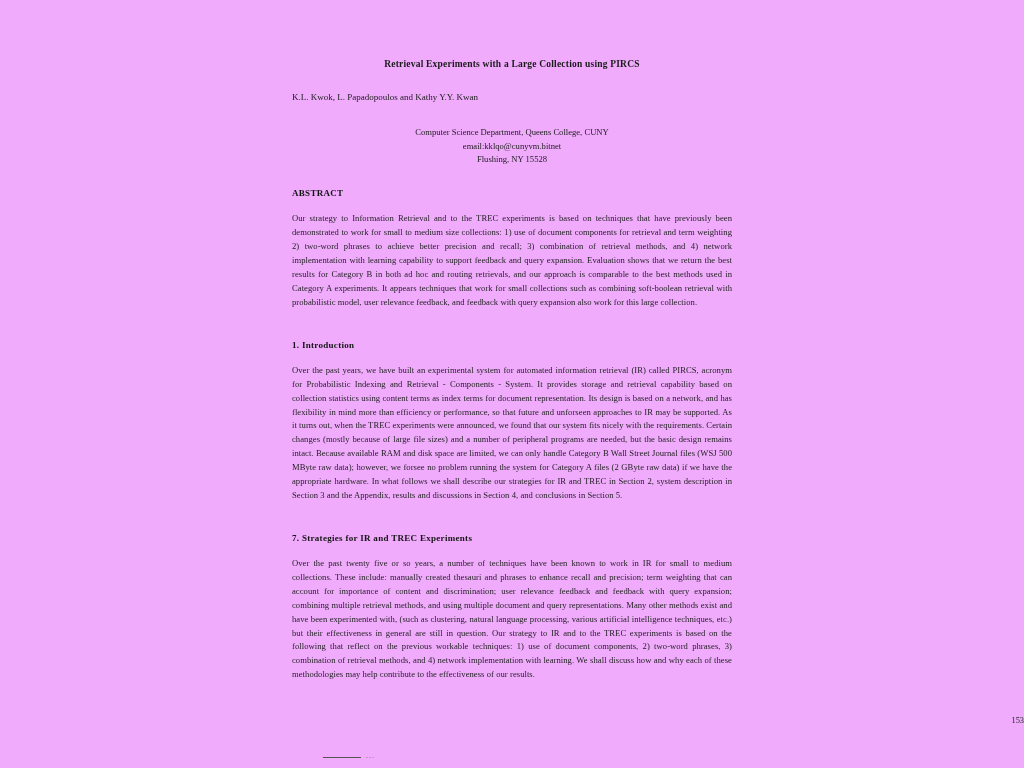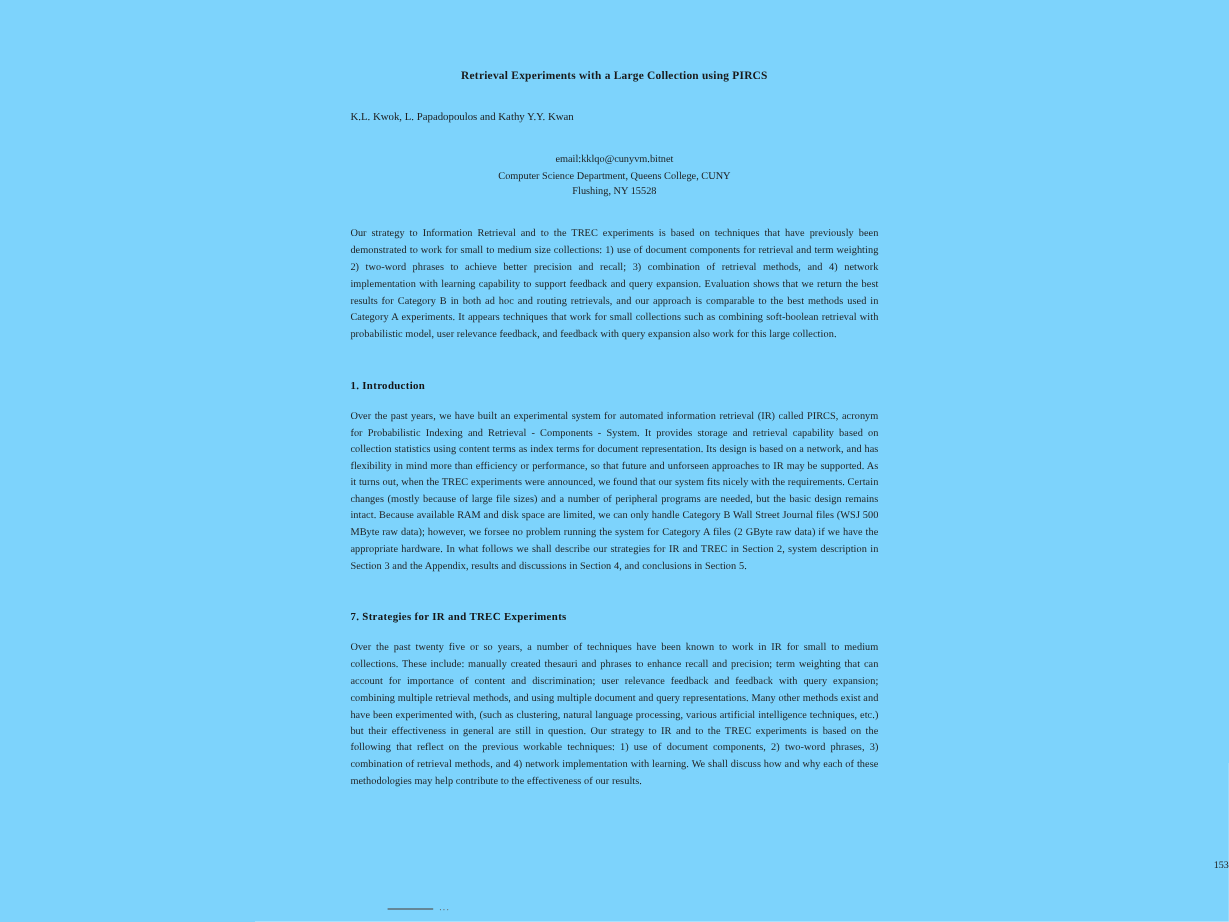--- a/index.html
+++ b/index.html
@@ -11,21 +11,21 @@
     width: 1024px;
     height: 768px;
     font-family: "Liberation Serif", serif;
     color: #161616;
     overflow: hidden;
   }
   .page {
     position: relative;
     width: 1024px;
     height: 768px;
-    background: #7dd3fc;
+    background: #f0abfc;
   }
   .content {
     position: absolute;
     left: 292px;
     top: 58px;
     width: 440px;
   }
   .doc-title {
     font-size: 9.5px;
     font-weight: bold;
@@ -99,25 +99,26 @@
 
 <div class="page">
 
   <div class="content">
 
     <div class="doc-title">Retrieval Experiments with a Large Collection using PIRCS</div>
 
     <div class="authors">K.L. Kwok, L. Papadopoulos and Kathy Y.Y. Kwan</div>
 
     <div class="affiliation">
+      <div>Computer Science Department, Queens College, CUNY</div>
       <div>email:kklqo@cunyvm.bitnet</div>
-      <div>Computer Science Department, Queens College, CUNY</div>
       <div>Flushing, NY 15528</div>
     </div>
 
+    <div class="section-head">ABSTRACT</div>
     <p class="body-text gap-m">Our strategy to Information Retrieval and to the TREC experiments is based on techniques that have previously been demonstrated to work for small to medium size collections: 1) use of document components for retrieval and term weighting 2) two-word phrases to achieve better precision and recall; 3) combination of retrieval methods, and 4) network implementation with learning capability to support feedback and query expansion. Evaluation shows that we return the best results for Category B in both ad hoc and routing retrievals, and our approach is comparable to the best methods used in Category A experiments. It appears techniques that work for small collections such as combining soft-boolean retrieval with probabilistic model, user relevance feedback, and feedback with query expansion also work for this large collection.</p>
 
     <div class="section-head numbered">1.  Introduction</div>
     <p class="body-text gap-m">Over the past years, we have built an experimental system for automated information retrieval (IR) called PIRCS, acronym for Probabilistic Indexing and Retrieval - Components - System. It provides storage and retrieval capability based on collection statistics using content terms as index terms for document representation. Its design is based on a network, and has flexibility in mind more than efficiency or performance, so that future and unforseen approaches to IR may be supported. As it turns out, when the TREC experiments were announced, we found that our system fits nicely with the requirements. Certain changes (mostly because of large file sizes) and a number of peripheral programs are needed, but the basic design remains intact. Because available RAM and disk space are limited, we can only handle Category B Wall Street Journal files (WSJ 500 MByte raw data); however, we forsee no problem running the system for Category A files (2 GByte raw data) if we have the appropriate hardware. In what follows we shall describe our strategies for IR and TREC in Section 2, system description in Section 3 and the Appendix, results and discussions in Section 4, and conclusions in Section 5.</p>
 
     <div class="section-head numbered">7.  Strategies for IR and TREC Experiments</div>
     <p class="body-text gap-m">Over the past twenty five or so years, a number of techniques have been known to work in IR for small to medium collections. These include: manually created thesauri and phrases to enhance recall and precision; term weighting that can account for importance of content and discrimination; user relevance feedback and feedback with query expansion; combining multiple retrieval methods, and using multiple document and query representations. Many other methods exist and have been experimented with, (such as clustering, natural language processing, various artificial intelligence techniques, etc.) but their effectiveness in general are still in question. Our strategy to IR and to the TREC experiments is based on the following that reflect on the previous workable techniques:  1) use of document components, 2) two-word phrases, 3) combination of retrieval methods, and 4) network implementation with learning. We shall discuss how and why each of these methodologies may help contribute to the effectiveness of our results.</p>
 
   </div>
 

